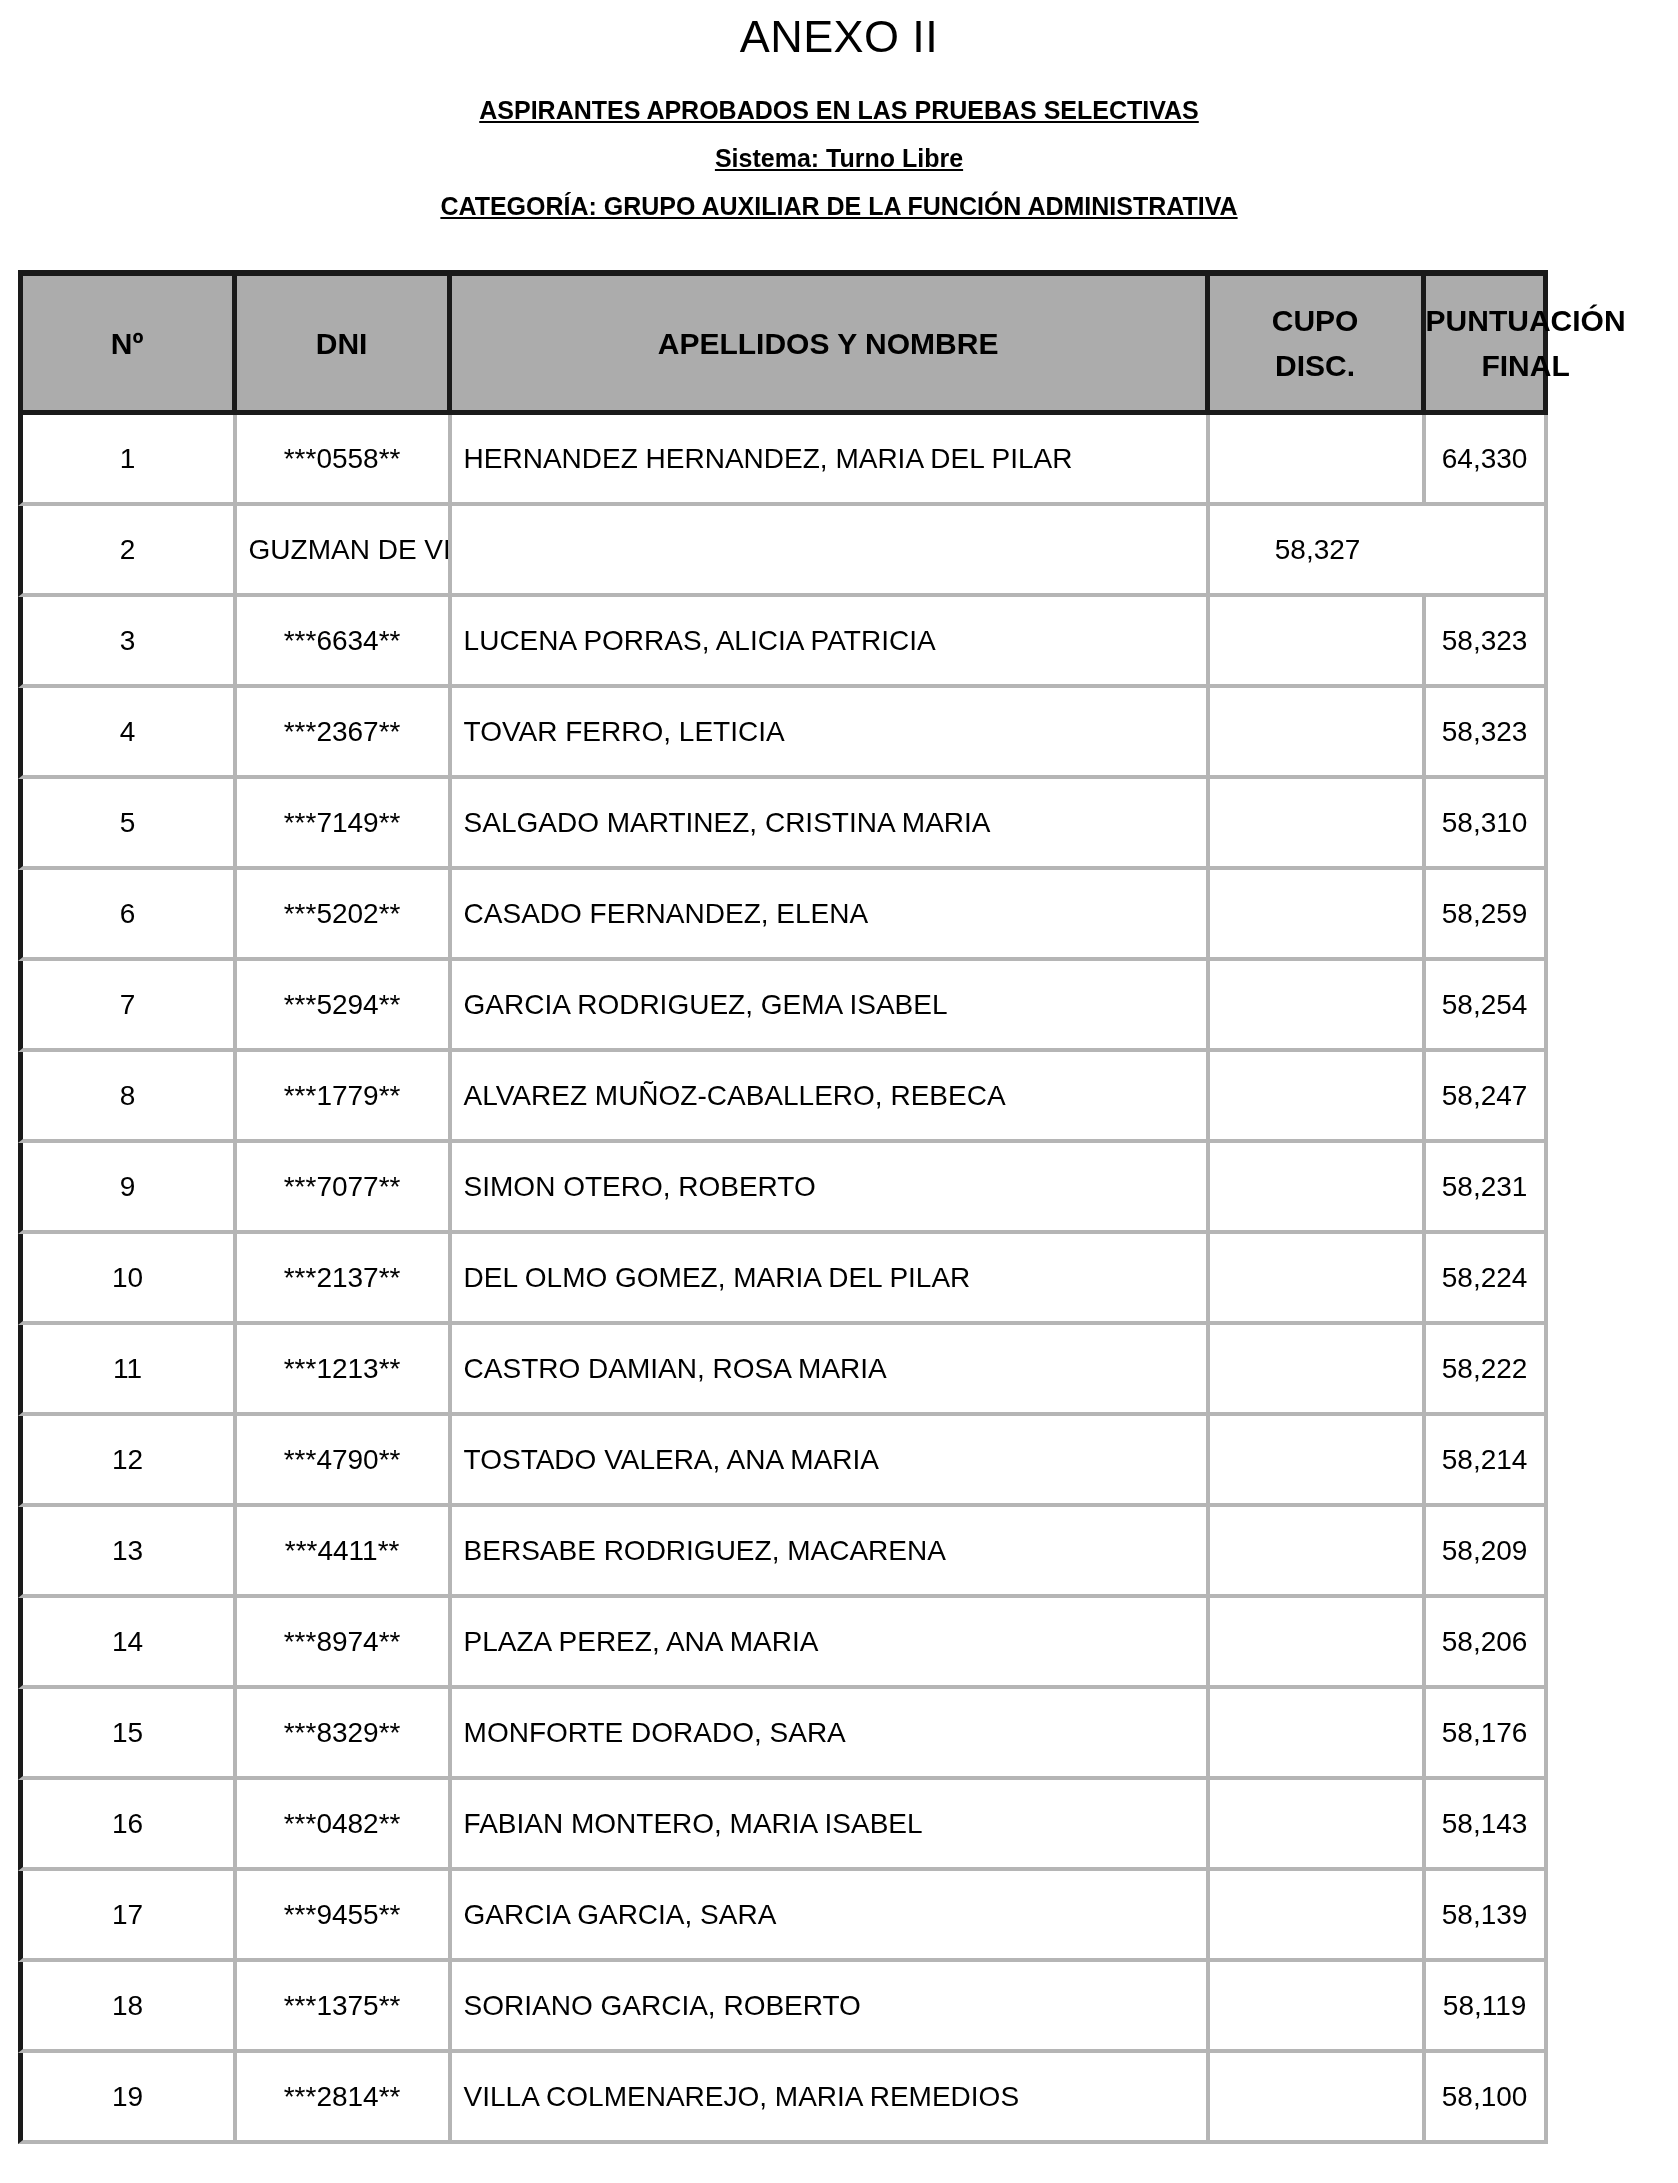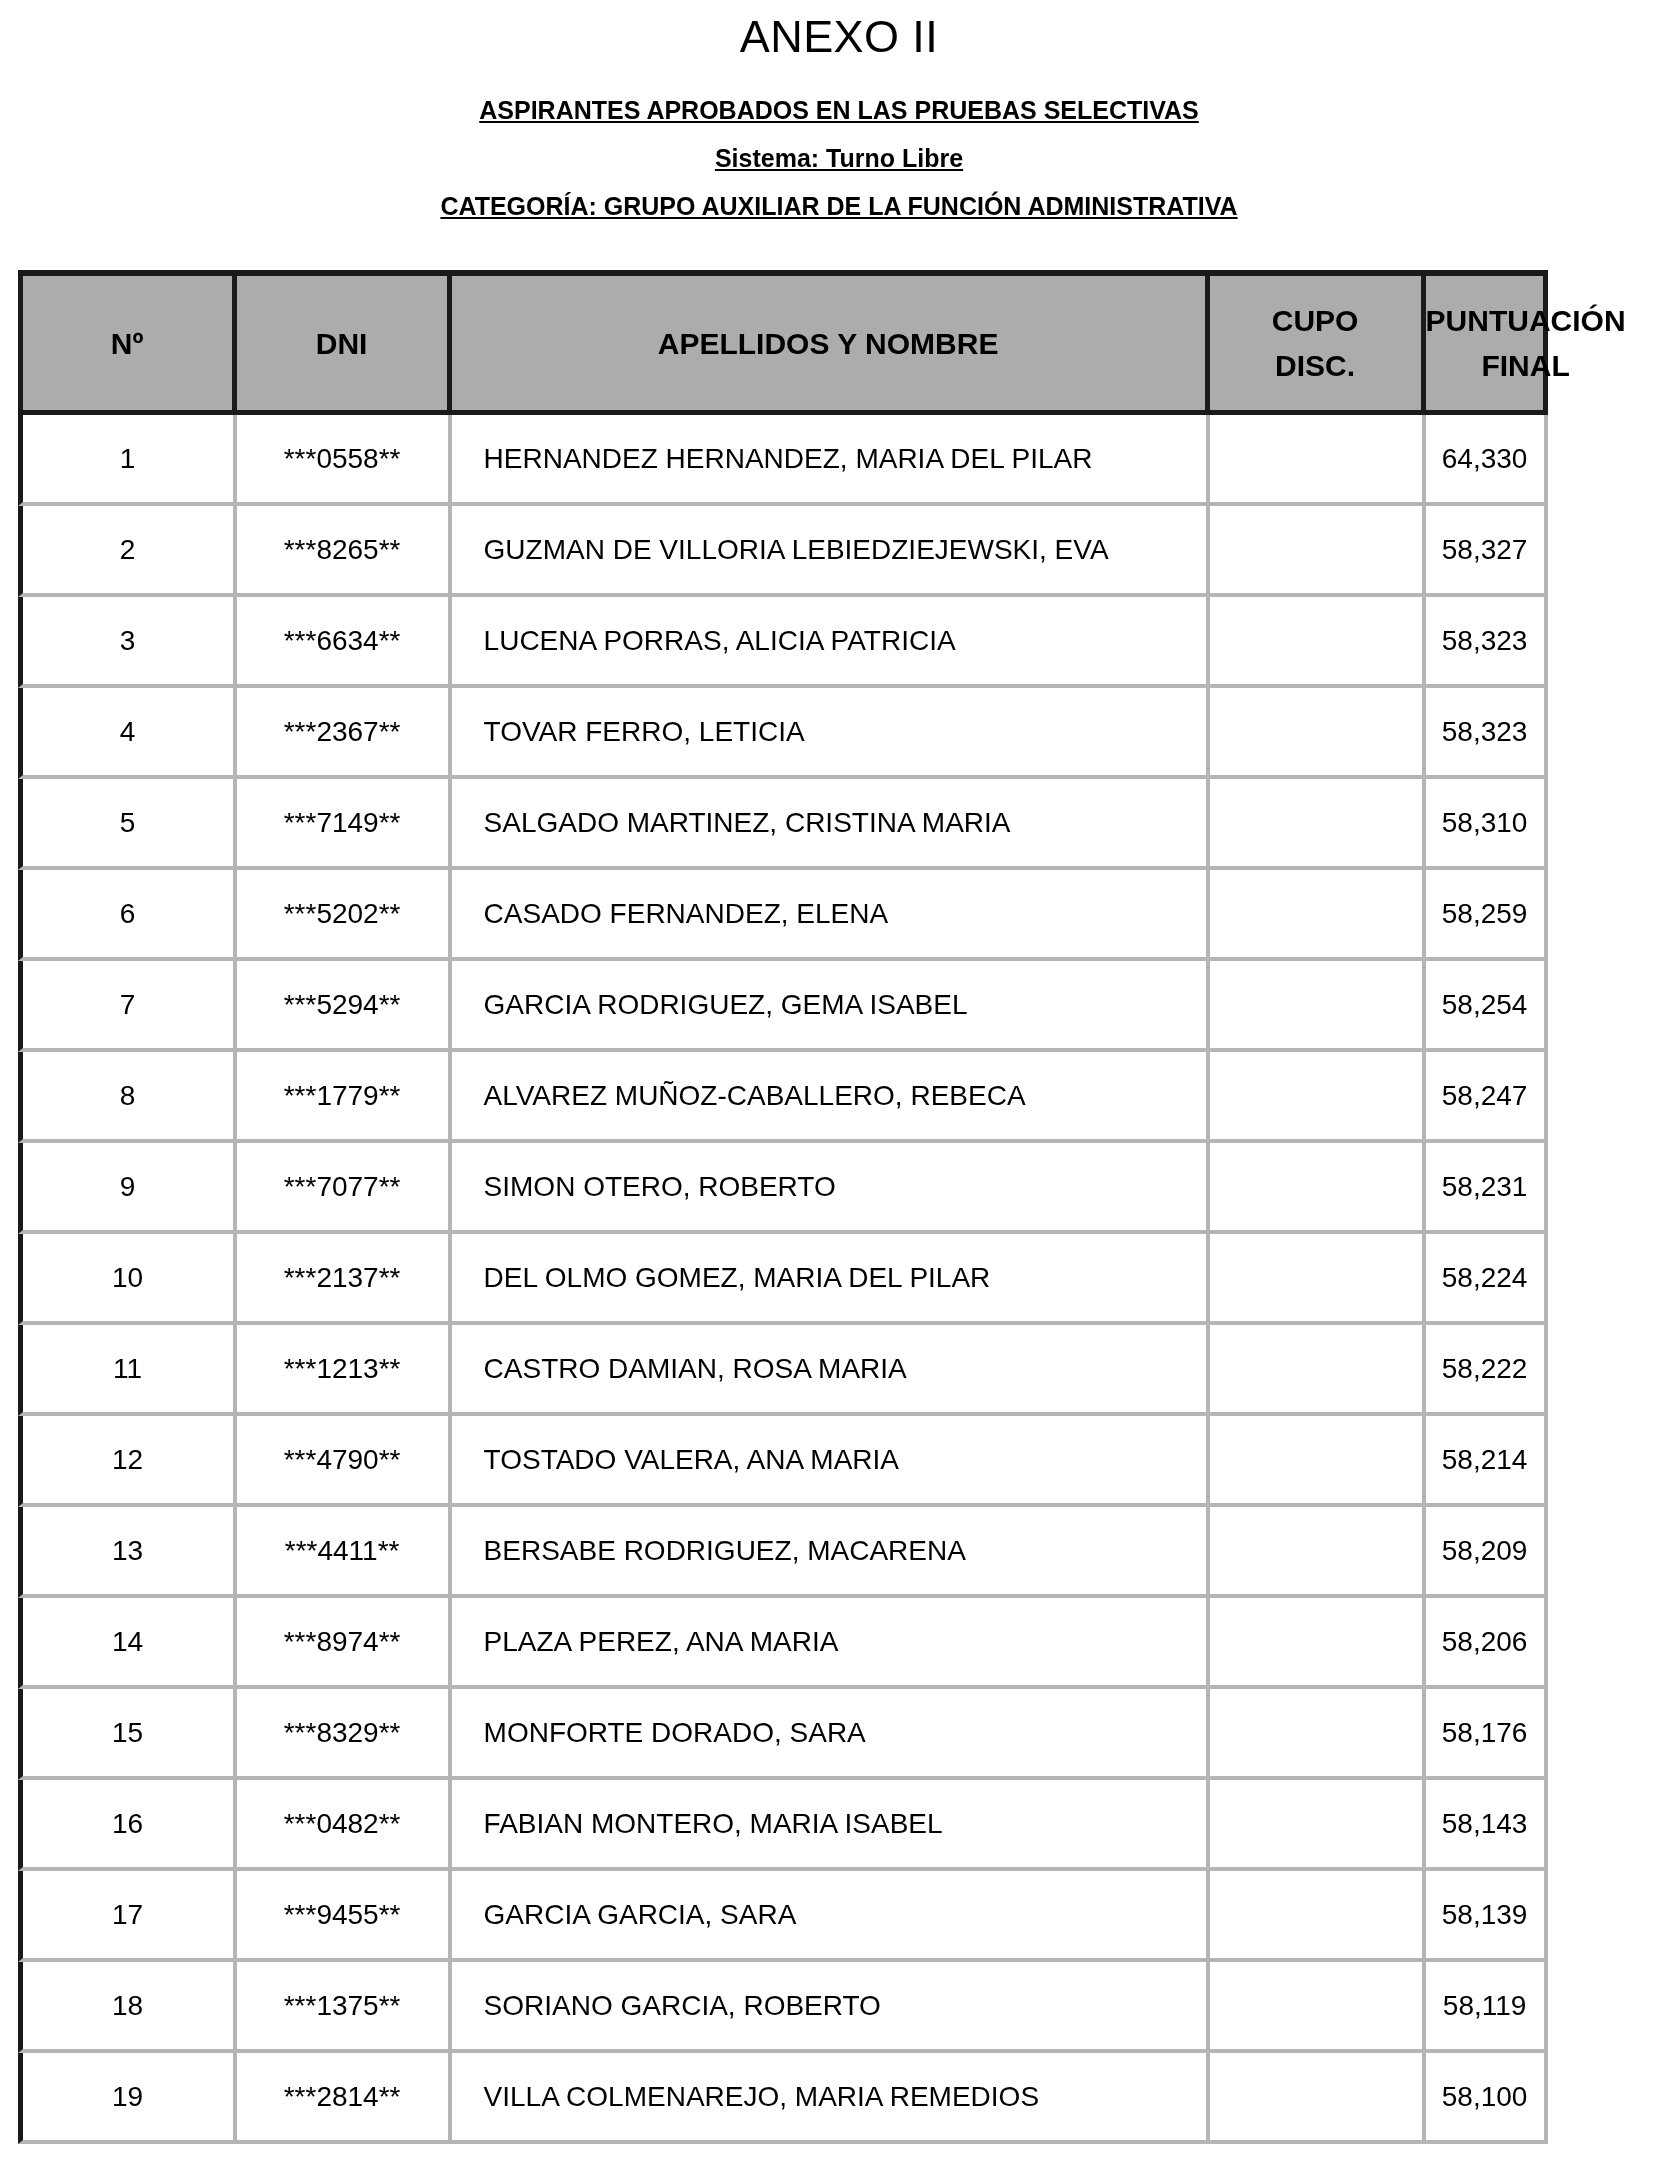--- a/index.html
+++ b/index.html
@@ -40,21 +40,21 @@
     border-left:5px solid #1A1A1A;
     border-right:4.2px solid #B5B5B5;
     border-bottom:4.2px solid #B5B5B5;
   }
   .td{
     display:flex;align-items:center;justify-content:center;
     font-size:28px;box-sizing:border-box;overflow:hidden;
     border-right:4.2px solid #B5B5B5;white-space:nowrap;
   }
   .td:last-child{border-right:none;}
-  .td.name{justify-content:flex-start;padding-left:32px;}
+  .td.name{justify-content:flex-start;padding-left:12px;}
 </style>
 </head>
 <body>
 
 <div class="page">
 
   <div class="annex-title">ANEXO II</div>
 
   <div class="subtitles">
     <div>ASPIRANTES APROBADOS EN LAS PRUEBAS SELECTIVAS</div>
@@ -78,21 +78,20 @@
   <div class="row">
     <div class="td">1</div>
     <div class="td">***0558**</div>
     <div class="td name">HERNANDEZ HERNANDEZ, MARIA DEL PILAR</div>
     <div class="td"></div>
     <div class="td">64,330</div>
   </div>
 
   <div class="row">
     <div class="td">2</div>
-    <div class="td">***8265**</div>
     <div class="td name">GUZMAN DE VILLORIA LEBIEDZIEJEWSKI, EVA</div>
     <div class="td"></div>
     <div class="td">58,327</div>
   </div>
 
   <div class="row">
     <div class="td">3</div>
     <div class="td">***6634**</div>
     <div class="td name">LUCENA PORRAS, ALICIA PATRICIA</div>
     <div class="td"></div>

